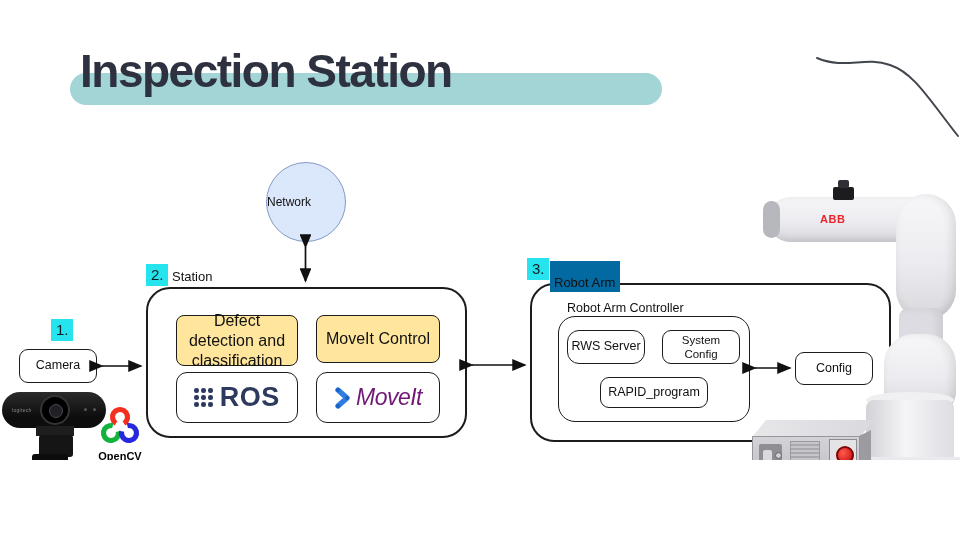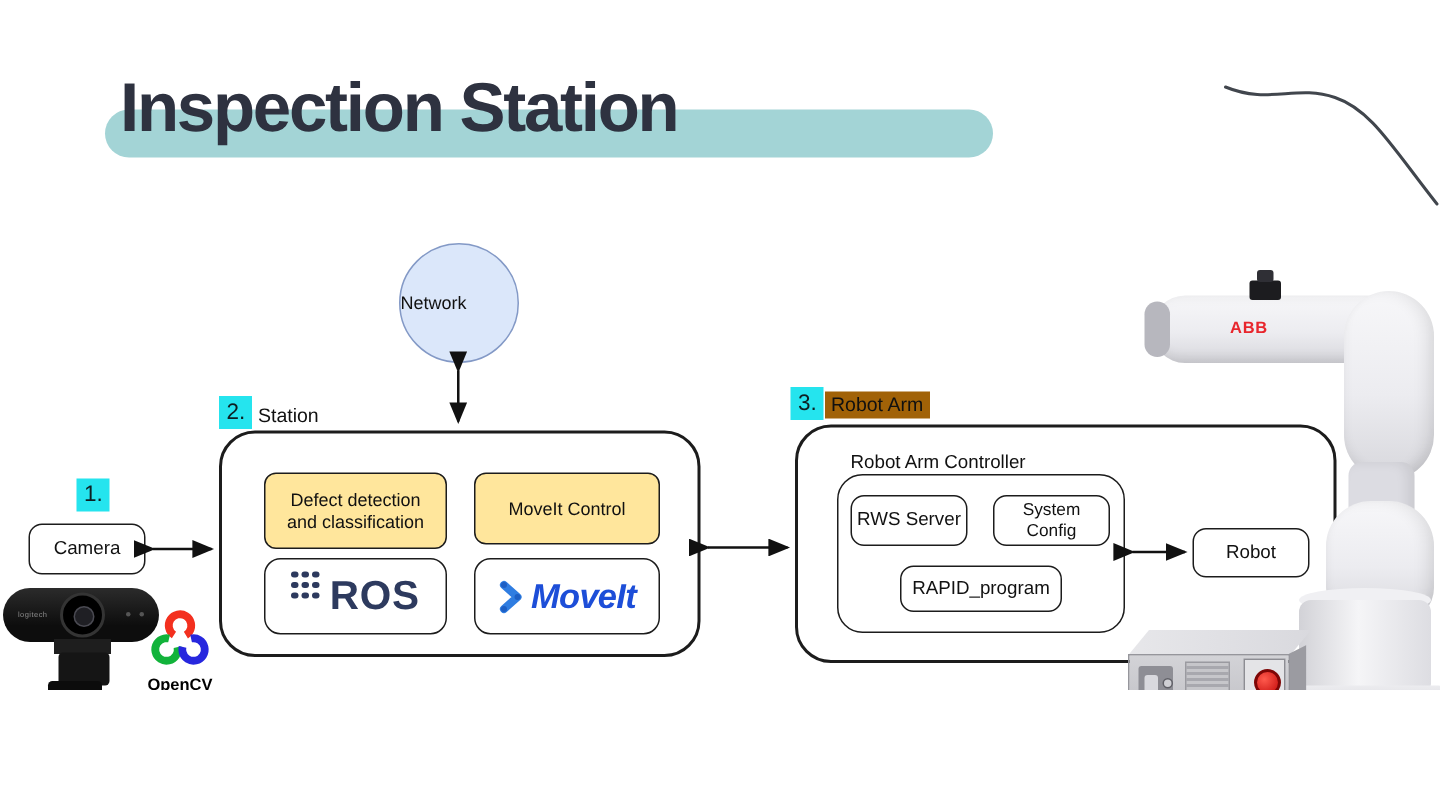--- a/index.html
+++ b/index.html
@@ -12,44 +12,44 @@
   .title-text{left:80px;top:44px;font-size:46px;font-weight:900;letter-spacing:-1.5px;color:#2e3240;z-index:2;white-space:nowrap;}
 
   
   .corner-svg{left:810px;top:40px;z-index:1;}
 
   
   .dbox{position:absolute;background:#fff;border:1.7px solid #1c1c1c;border-radius:9px;
         display:flex;align-items:center;justify-content:center;text-align:center;
         font-size:12.5px;line-height:1.25;z-index:2;box-sizing:border-box;}
   .bigbox{border-width:2px;border-radius:24px;background:#fff;}
-  .yellow{background:#ffe69c;border-width:1.6px;border-radius:8px;font-size:12px;text-align:center;}
+  .yellow{background:#ffe69c;border-width:1.6px;border-radius:8px;font-size:16px;text-align:center;}
 
   .badge{position:absolute;background:#25e4ee;color:#0d1f22;font-size:15px;line-height:1;
          padding:3px 4px 4px 5px;z-index:4;}
   .sec-label{position:absolute;font-size:13px;color:#101010;z-index:4;white-space:nowrap;}
-  .lite-bg{background:#a16207;padding:1px 5px 2px 4px;}
+  .lite-bg{background:#0369a1;padding:14px 5px 2px 4px;}
 
   
   .network{left:266px;top:162px;width:78px;height:78px;border-radius:50%;
            background:#dbe7fa;border:1.2px solid #8399c6;display:flex;align-items:center;
            justify-content:flex-start;font-size:12px;z-index:2;}
 
   
   .arrows{left:0;top:0;z-index:3;pointer-events:none;}
 
   
-  .ros-wrap{display:flex;align-items:flex-start;gap:7px;}
+  .ros-wrap{display:flex;align-items:center;gap:7px;}
   .ros-dots{display:grid;grid-template-columns:repeat(3,4.5px);grid-auto-rows:4.5px;gap:2.6px;}
   .ros-dots i{width:4.5px;height:4.5px;border-radius:50%;background:#2d3a5e;}
   .ros-text{font-size:27px;font-weight:700;color:#2d3a5e;letter-spacing:0.5px;}
 
   
   .moveit-wrap{display:flex;align-items:center;gap:5px;}
-  .moveit-text{font-size:23px;font-weight:700;font-style:italic;color:#1d4ed8;letter-spacing:-0.5px;}
+  .moveit-text{font-size:23px;font-weight:400;font-style:italic;color:#701a75;letter-spacing:-0.5px;}
 
   
   .webcam{left:2px;top:390px;width:112px;height:84px;z-index:2;}
   .wc-bar{position:absolute;left:0;top:2px;width:104px;height:36px;border-radius:18px;
           background:linear-gradient(180deg,#2b2b2b,#0d0d0d 70%);}
   .wc-lens-o{position:absolute;left:38px;top:5px;width:30px;height:30px;border-radius:50%;
              background:#000;border:2px solid #343434;box-sizing:border-box;}
   .wc-lens-i{position:absolute;left:7px;top:7px;width:12px;height:12px;border-radius:50%;
              background:#1f1f24;border:1px solid #4a4a52;}
   .wc-brand{position:absolute;left:10px;top:17px;font-size:5px;color:#8a8a8a;letter-spacing:0.3px;}
@@ -202,21 +202,21 @@
     </div>
   </div>
 
   <div class="badge" style="left:527px;top:258px;">3.</div>
   <div class="sec-label lite-bg" style="left:550px;top:261px;">Robot Arm</div>
   <div class="dbox bigbox" style="left:530px;top:283px;width:361px;height:159px;"></div>
 
   <div class="sec-label" style="left:567px;top:301px;font-size:12.5px;z-index:4;">Robot Arm Controller</div>
   <div class="dbox" style="left:558px;top:316px;width:192px;height:106px;border-radius:17px;border-width:1.7px;"></div>
 
-  <div class="dbox" style="left:567px;top:330px;width:78px;height:34px;z-index:4;">
+  <div class="dbox" style="left:567px;top:330px;width:78px;height:34px;z-index:4;border-radius:12px;">
     <span>RWS Server</span>
   </div>
   <div class="dbox" style="left:662px;top:330px;width:78px;height:34px;font-size:11.5px;z-index:4;justify-content:flex-end;">
     <span style="display:block;width:48px;margin:0 auto;">System Config</span>
   </div>
   <div class="dbox" style="left:600px;top:377px;width:108px;height:31px;z-index:4;">
     <span>RAPID_program</span>
   </div>
 
   <div>
@@ -227,21 +227,21 @@
     <div class="abs robot-art ra-abb">ABB</div>
     <div class="abs metal robot-art ra-shoulder"></div>
     <div class="abs robot-art ra-link"></div>
     <div class="abs metal robot-art ra-elbow"></div>
     <div class="abs robot-art ra-base-top"></div>
     <div class="abs robot-art ra-base"></div>
     <div class="abs robot-art ra-flange"></div>
   </div>
 
   <div class="dbox robot-white-box" style="left:795px;top:352px;width:78px;height:33px;">
-    <span>Robot</span>
+    <span>Config</span>
   </div>
 
   <div class="abs ctrl">
     <div class="ct-top"></div>
     <div class="ct-side"></div>
     <div class="ct-front"></div>
     <div class="ct-dsub">
         <i></i>
         <b style="top:8px;"></b>
         <b style="top:20px;"></b>

